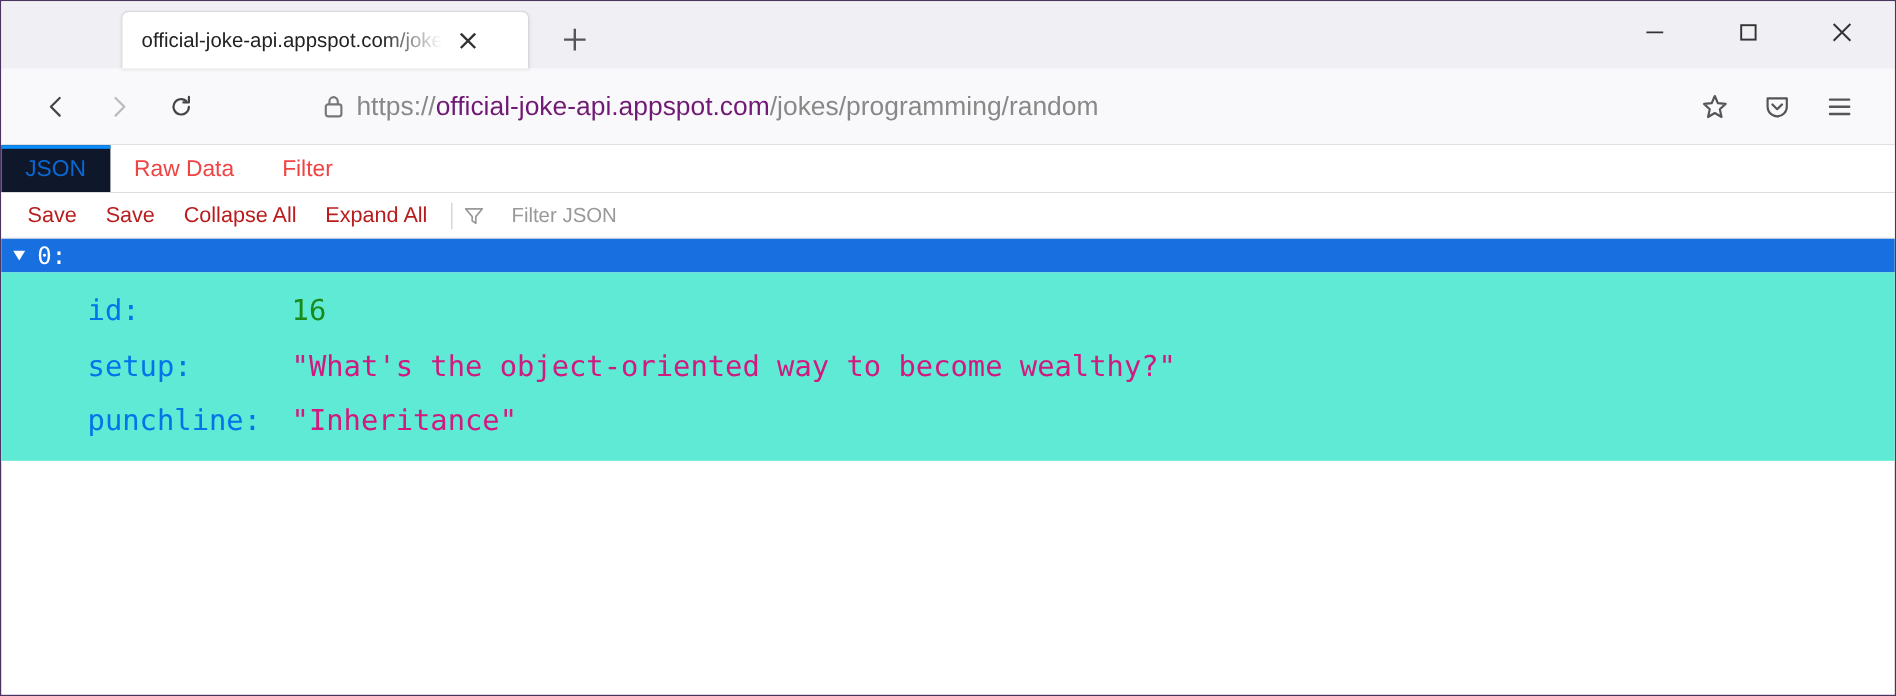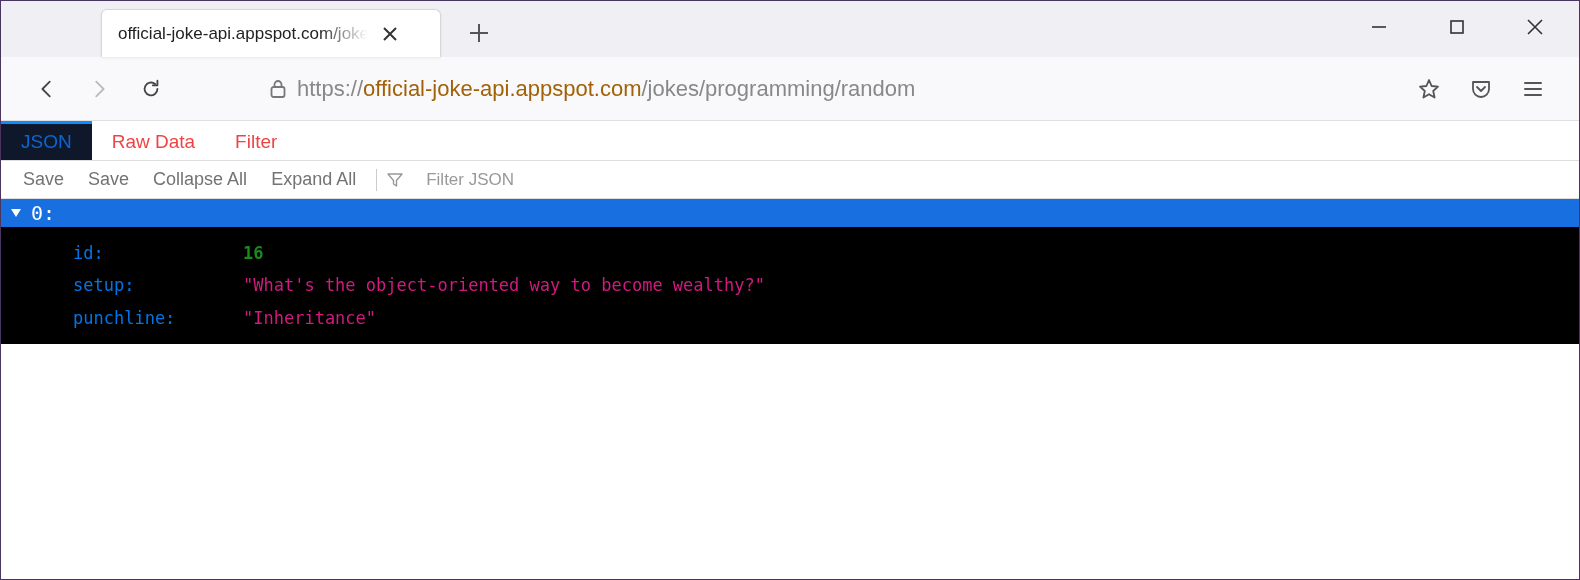--- a/index.html
+++ b/index.html
@@ -84,21 +84,21 @@
     padding:0 14px;
     margin: 0 120px 0 74px;
     gap:10px;
   }
   .lock-icon { color:#777; flex-shrink:0;}
   .url-text {
     font-size: 22px;
     color:#888;
     white-space:nowrap;
   }
-  .url-text .host { color:#a16207; }
+  .url-text .host { color:#701a75; }
   .star-btn,.pocket-btn,.menu-btn{
     width:44px;height:44px;display:flex;align-items:center;justify-content:center;
     cursor:pointer;border-radius:6px;color:#555;
   }
 
   
   .jsonview-tabs {
     display:flex;
     align-items:center;
     height:40px;
@@ -124,21 +124,21 @@
   .jv-toolbar {
     display:flex;
     align-items:center;
     height:38px;
     border-bottom:1px solid #ddd;
     font-size:18px;
     background:#fff;
     padding:0 12px;
     gap:4px;
   }
-  .jv-act { padding:0 10px;cursor:pointer;color:#737373;}
+  .jv-act { padding:0 10px;cursor:pointer;color:#b91c1c;}
   .jv-sep { width:1px;height:22px;background:#ccc;margin:0 6px;}
   .jv-filter {
     display:flex;align-items:center;gap:23px;color:#888;
   }
   .jv-filter input {
     border:none;outline:none;font-size:17px;color:#888;width:180px;background:transparent;
   }
   .jv-filter input::placeholder{color:#999;}
 
   
@@ -150,28 +150,28 @@
     padding:2px 10px;
     display:flex;align-items:center;gap:4px;
   }
   .jv-root-row .caret {
     display:inline-block;width:0;height:0;
     border-left:5px solid transparent;border-right:5px solid transparent;
     border-top:8px solid #fff;margin-right:6px;
   }
   .jv-body {
     font-family:Consolas,Menlo,monospace;
-    font-size:17px;
+    font-size:24px;
     padding:10px 0 10px 72px;
     line-height:1.9;
-    background:#000000;
+    background:#5eead4;
   }
   .jv-row { display:flex; }
   .jv-key { color:#0074e8; width:170px; }
-  .jv-val-num { color:#1a8a1a;font-weight:bold; }
+  .jv-val-num { color:#1a8a1a; }
   .jv-val-str { color:#d1197f; }
 
   svg { display:block; }
 </style>
 </head>
 <body>
 
 <div class="tab-strip">
   <div class="tab">
     <span class="tab-title">official-joke-api.appspot.com/jokes/programming/random</span>

